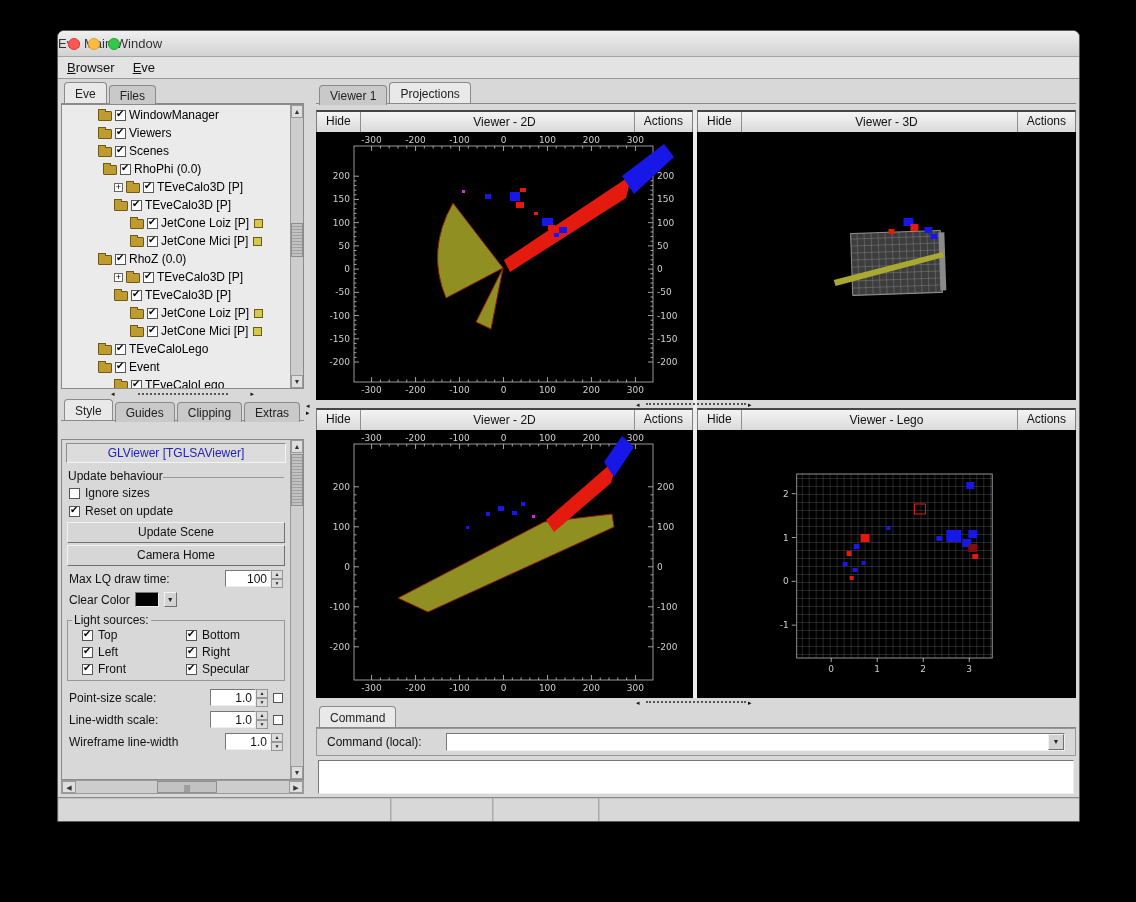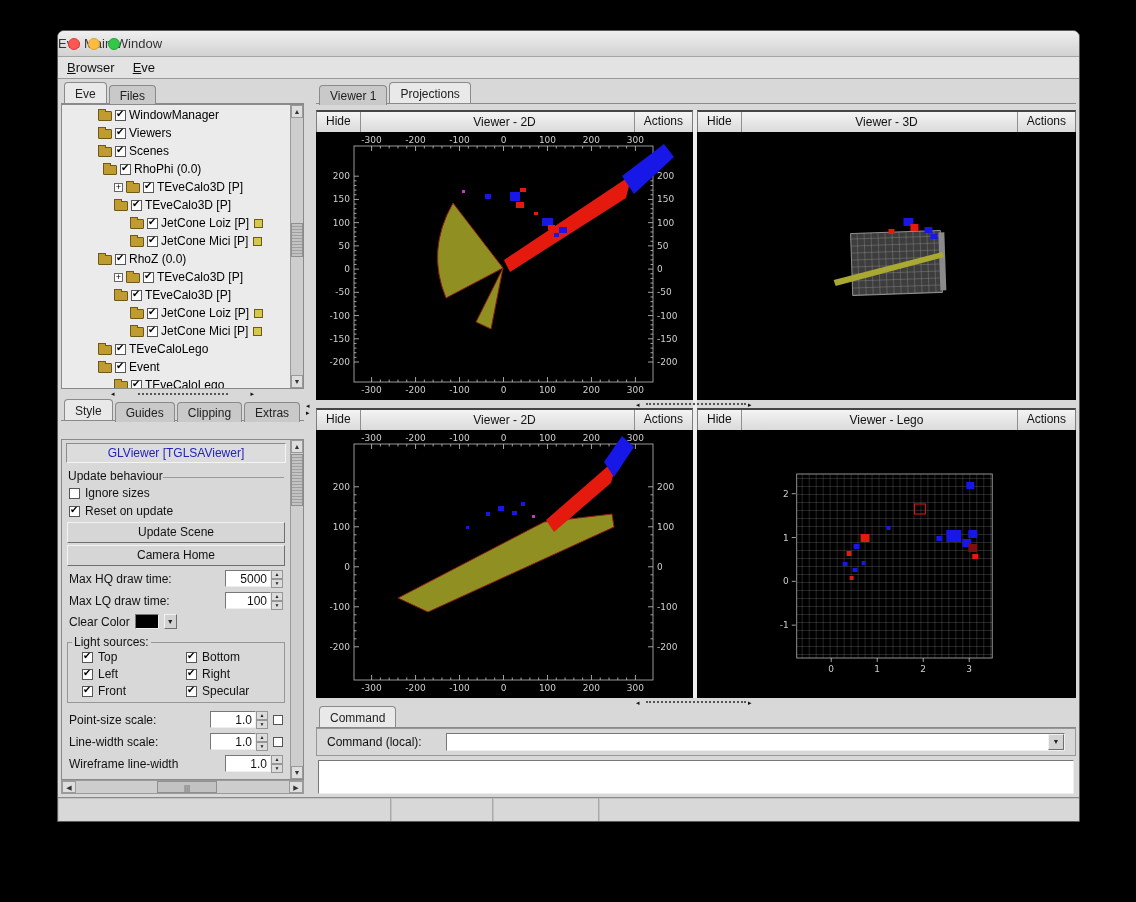--- a/index.html
+++ b/index.html
@@ -274,30 +274,20 @@
             <span>Ignore sizes</span>
           </div>
           <div class="glrow">
             <span class="cb on"></span>
             <span>Reset on update</span>
           </div>
 
           <div class="btn">Update Scene</div>
           <div class="btn">Camera Home</div>
 
-          <div class="glrow">
-            <span>Max HQ draw time:</span>
-            <span class="spin">
-              <span class="spinval">5000</span>
-              <span class="arrows">
-                  <span class="arr">▲</span>
-                  <span class="arr">▼</span>
-                </span>
-            </span>
-          </div>
           <div class="glrow">
             <span>Max LQ draw time:</span>
             <span class="spin">
               <span class="spinval">100</span>
               <span class="arrows">
                   <span class="arr">▲</span>
                   <span class="arr">▼</span>
                 </span>
             </span>
           </div>

